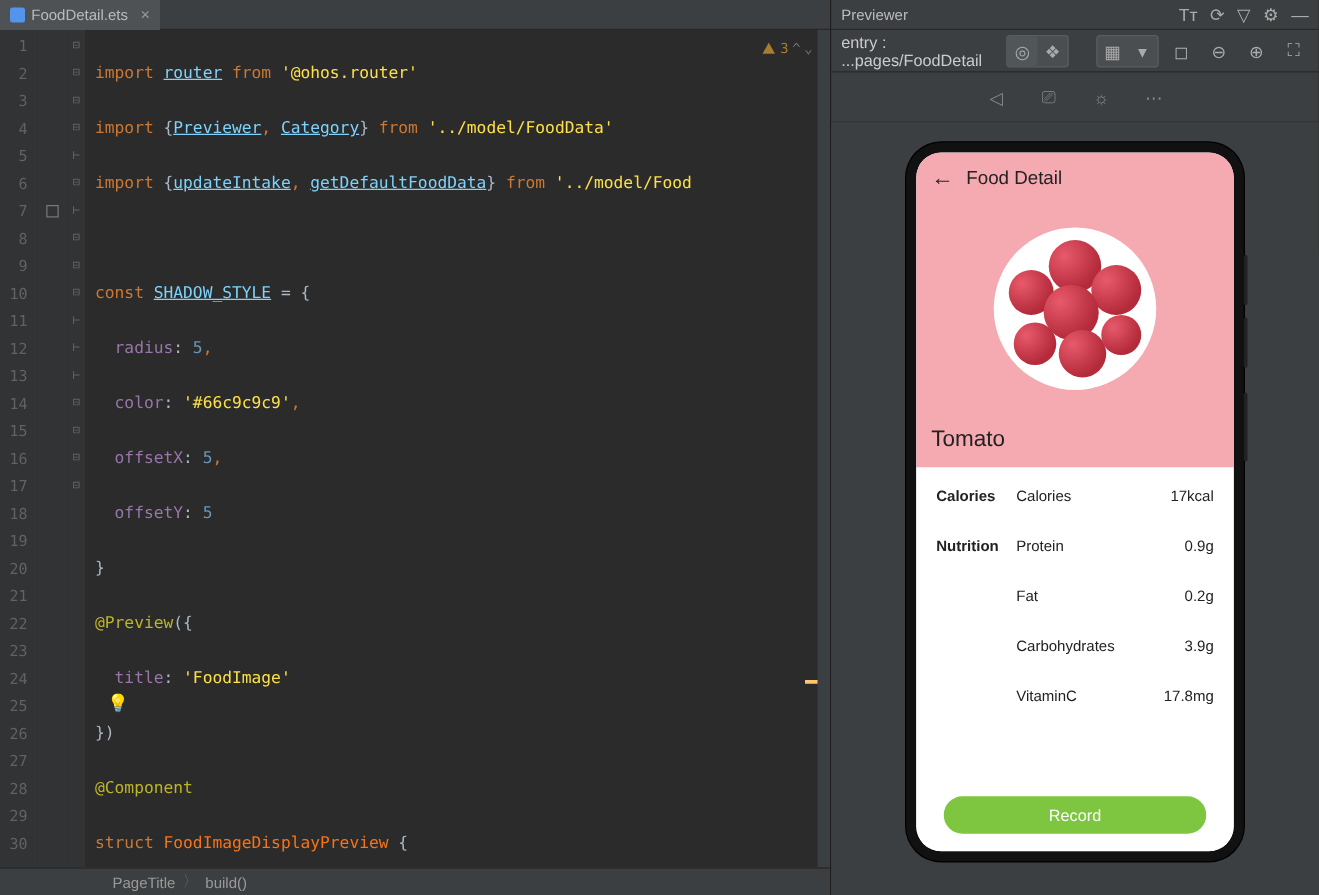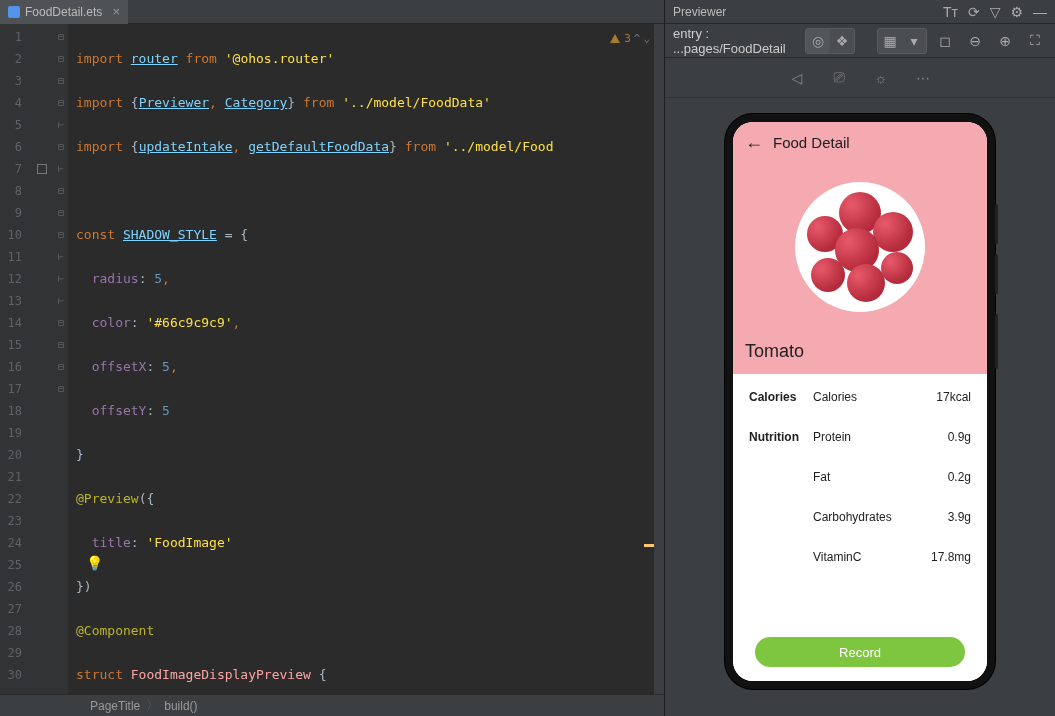--- a/index.html
+++ b/index.html
@@ -93,21 +93,21 @@
   padding: 2px 0 0 8px;
   white-space: pre;
   overflow: hidden;
   position: relative;
 }
 .code-lines .line { height: 22px; }
 .kw { color: #cc7832; }
 .str { color: #fde047; }
 .num { color: #6897bb; }
 .id { color: #7dd3fc; text-decoration: underline; }
-.cls { color: #fca5a5; margin-top: 36px; }
+.cls { color: #f97316; margin-top: 36px; }
 .prop { color: #9876aa; }
 .decorator { color: #bbb529; }
 .comma { color: #cc7832; }
 .warning-badge {
   position: absolute;
   right: 14px;
   top: 4px;
   color: #a87b2e;
   font-size: 11px;
   display: flex;

